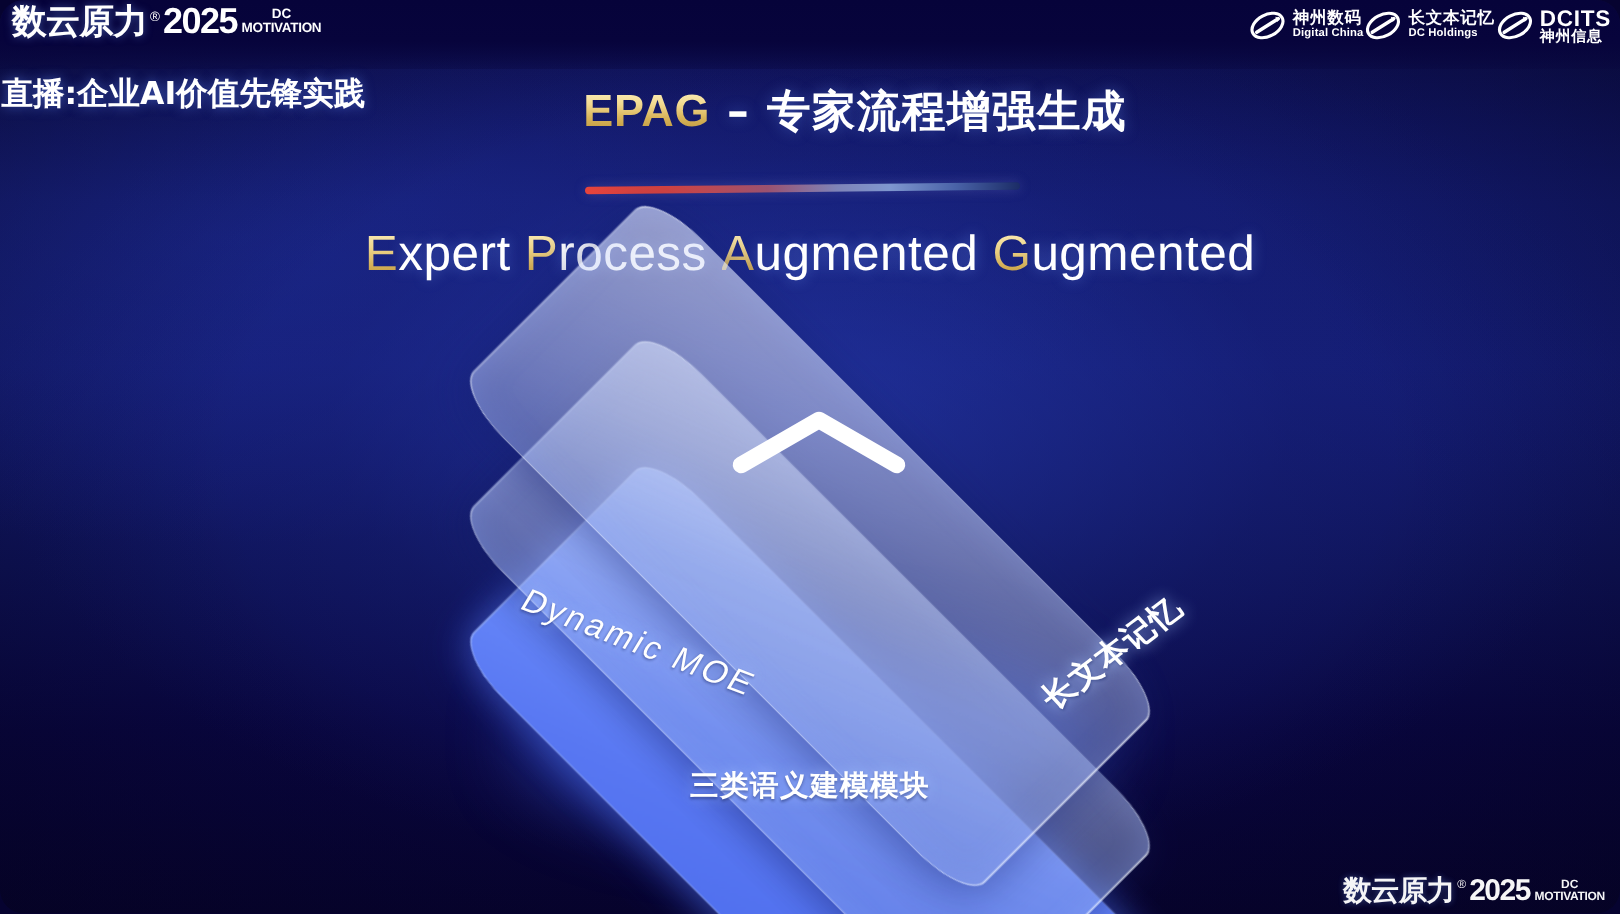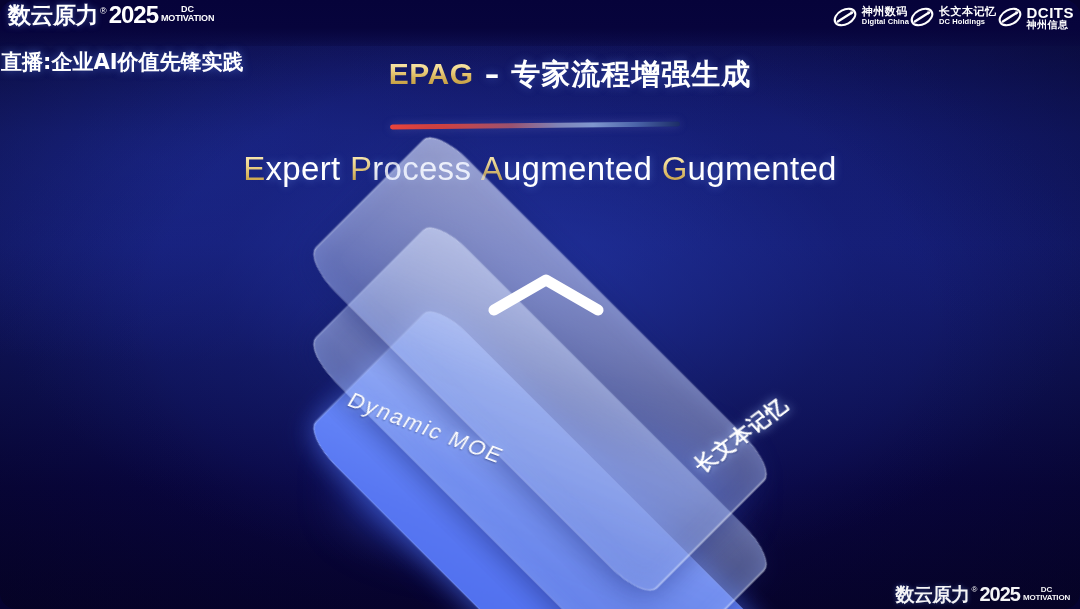--- a/index.html
+++ b/index.html
@@ -293,20 +293,21 @@
 
     <svg id="chevron" viewBox="0 0 120 48">
       <path d="M8 40 L60 10 L112 40" fill="none" stroke="#ffffff" stroke-width="11" stroke-linecap="round" stroke-linejoin="round"></path>
     </svg>
 
 
     <div class="plate-label" id="label-dyn">Dynamic MOE</div>
 
     <div class="plate-label" id="label-mem">长文本记忆</div>
 
+    <div class="plate-label" id="label-bot">三类语义建模模块</div>
   </div>
 
   <div id="watermark">
     <span class="brand-cn">数云原力</span>
     <span class="brand-reg">®</span>
     <span class="brand-year">2025</span>
     <span class="brand-dc">
       <b>DC</b>
       <span>MOTIVATION</span>
     </span>

